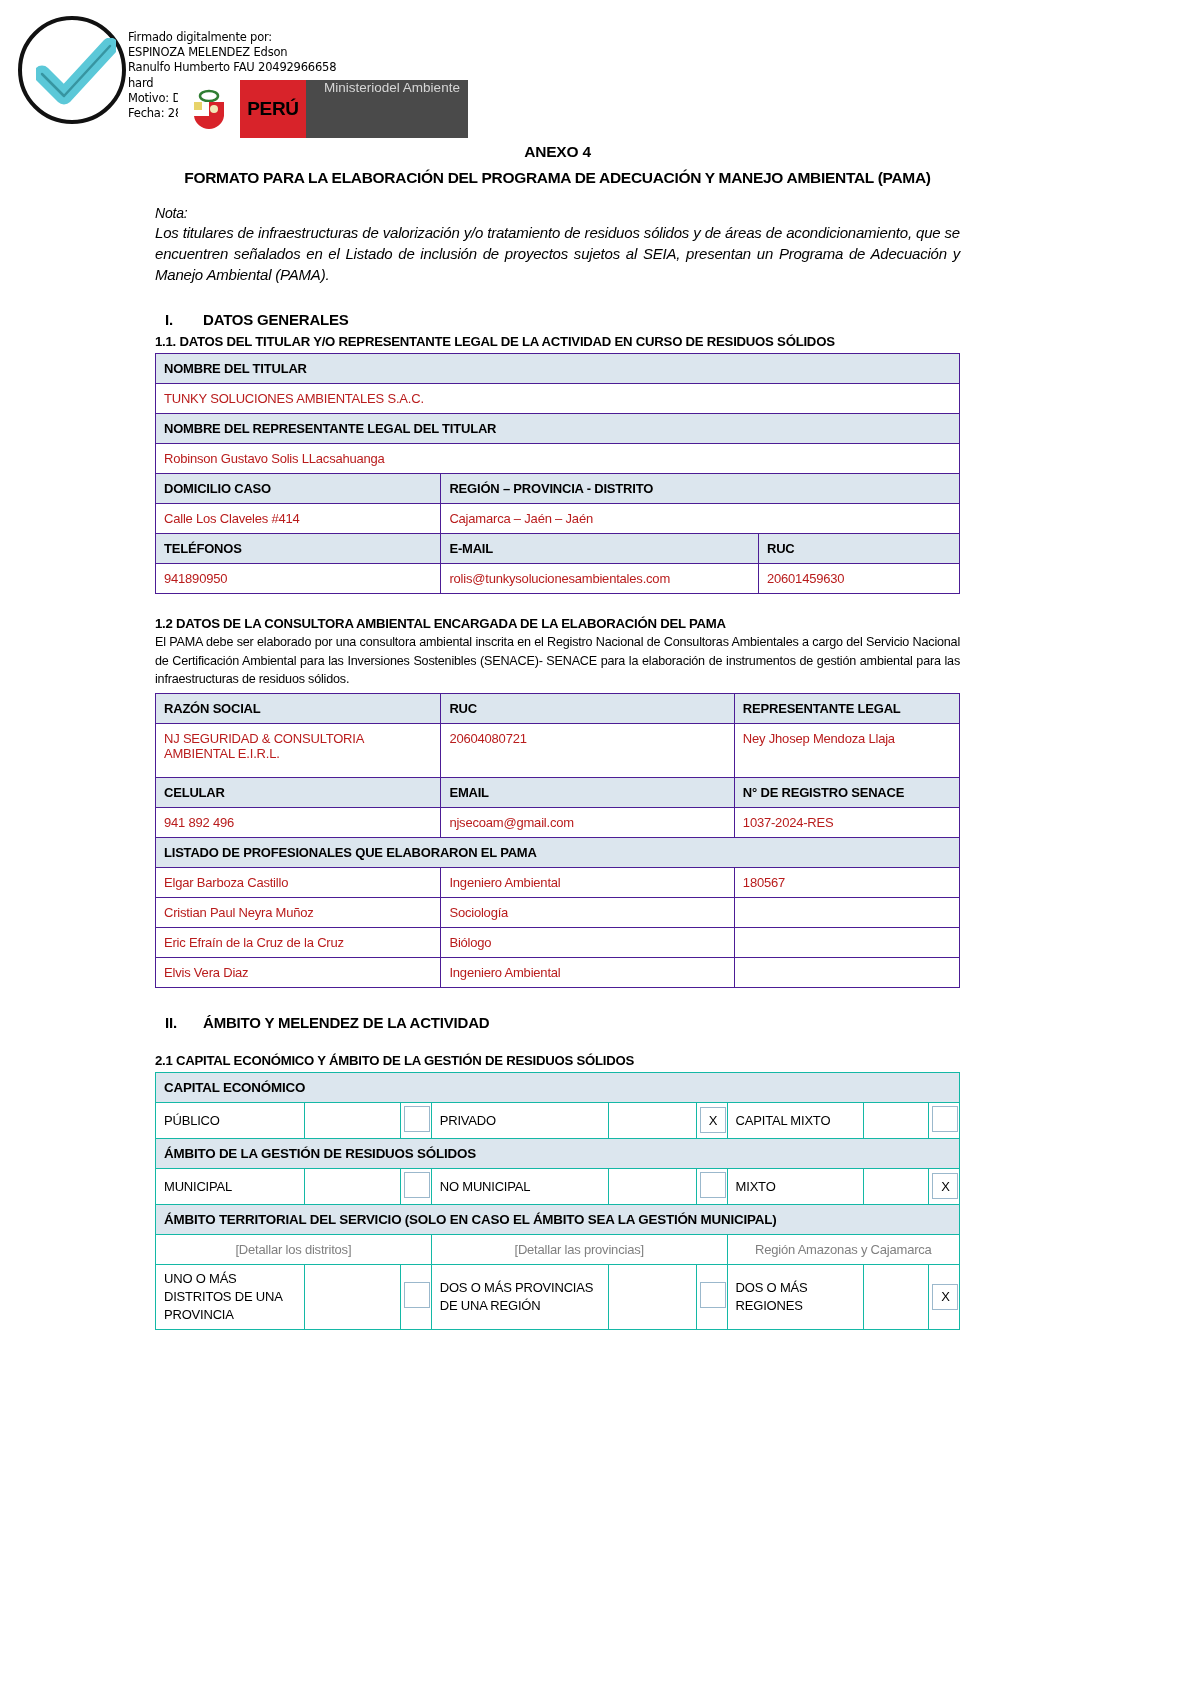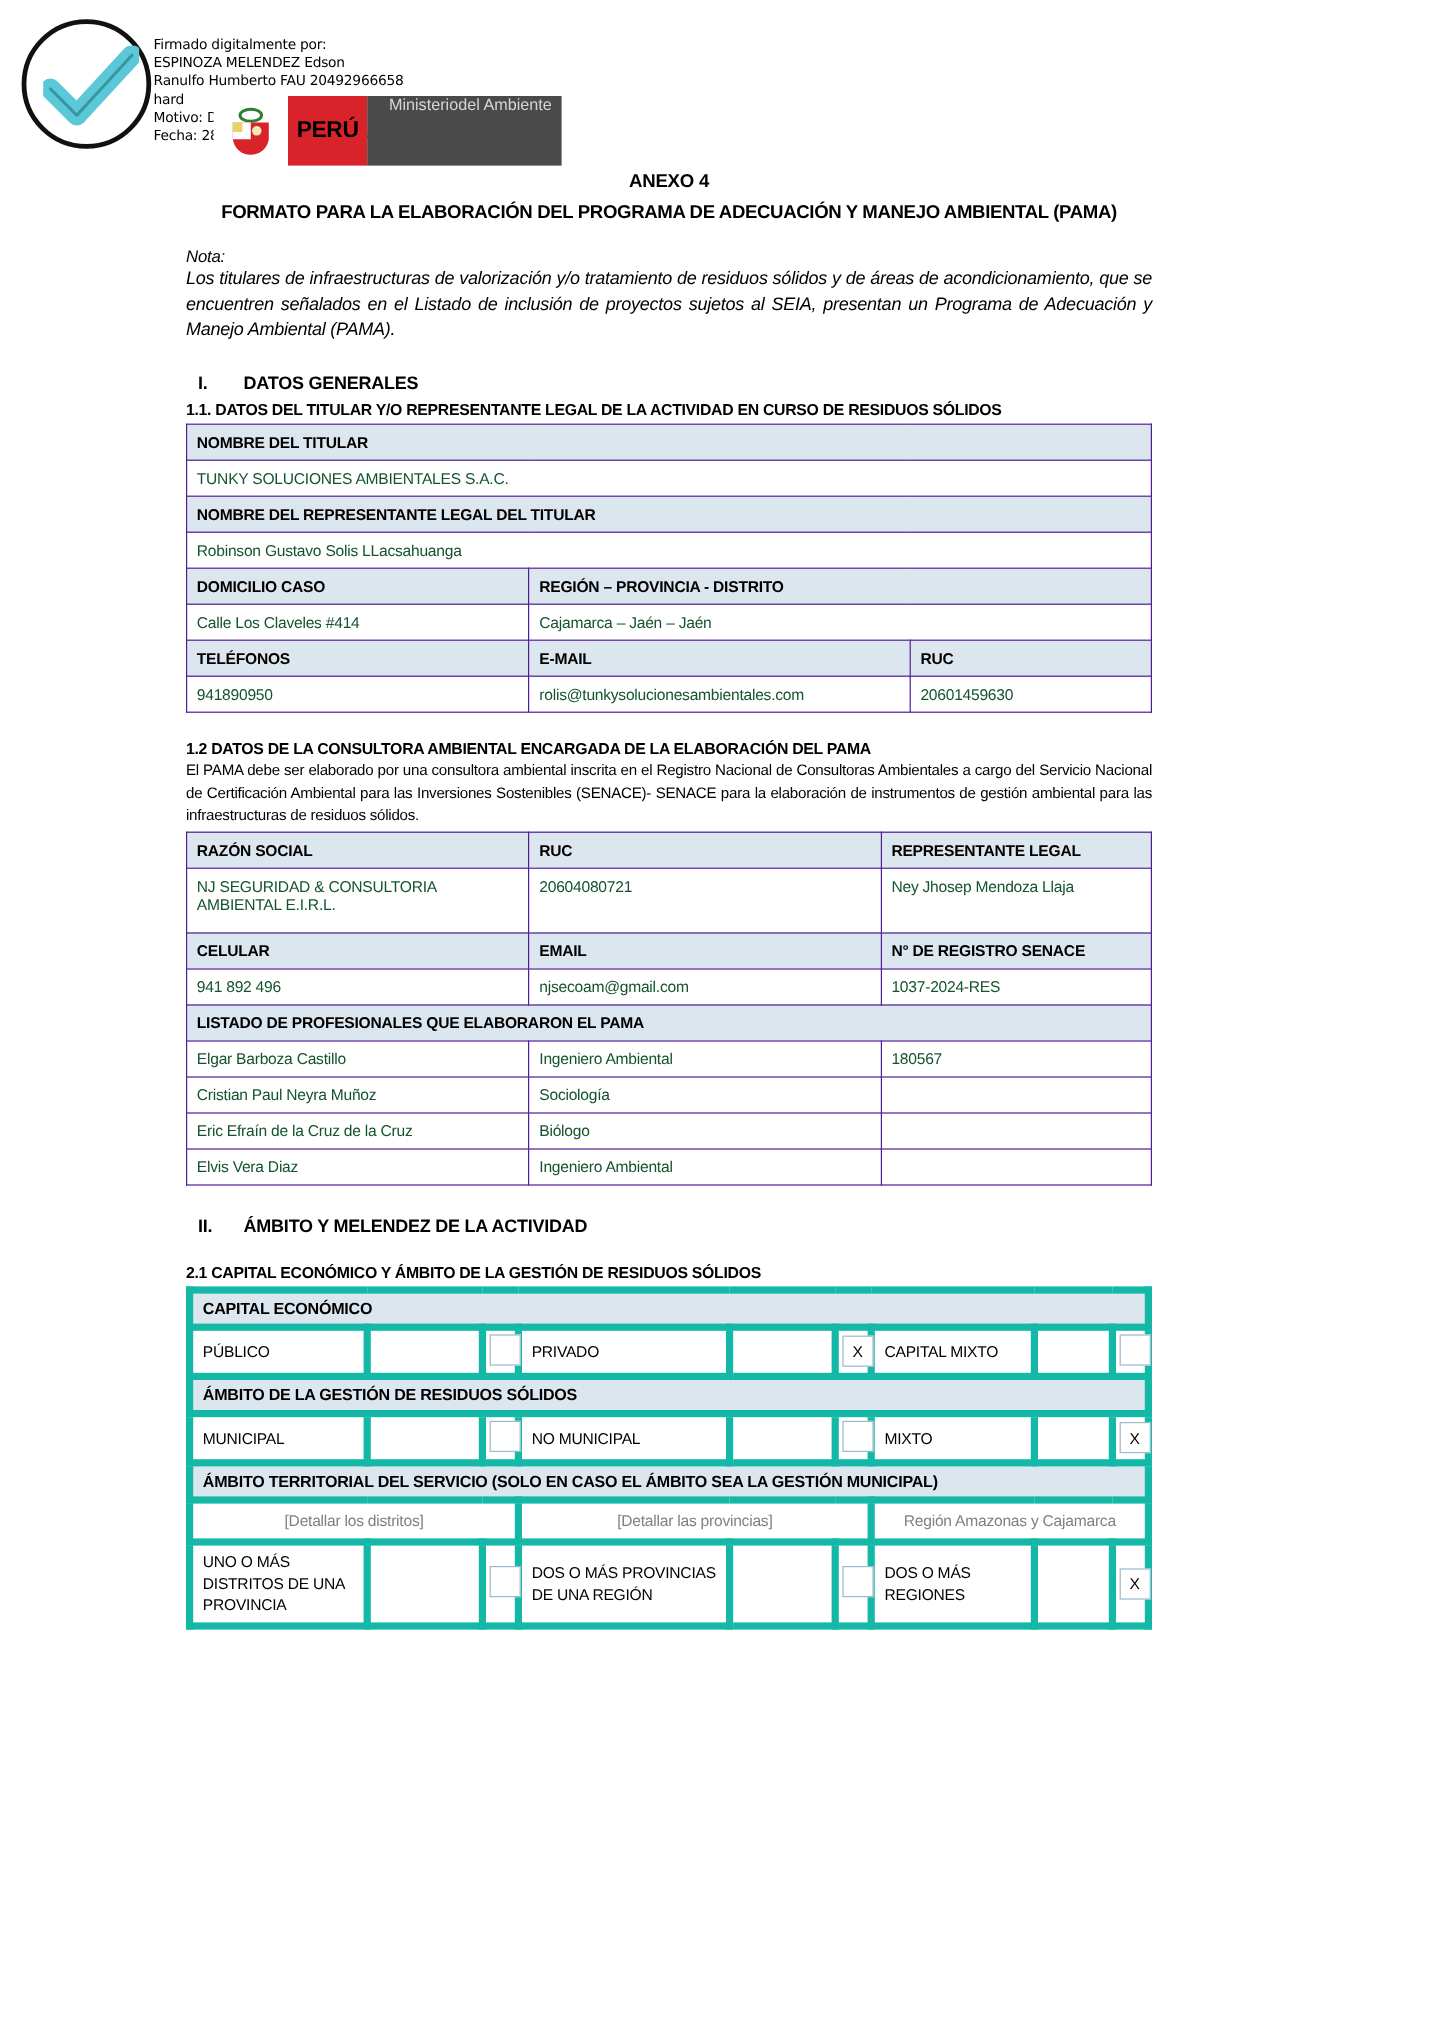--- a/index.html
+++ b/index.html
@@ -173,36 +173,36 @@
     letter-spacing: -0.2px;
   }
   td.hdr {
     background: #dce6ee;
     font-weight: bold;
     font-size: 13.4px;
     color: #000;
     height: 30px;
   }
   td.val {
-    color: #14532d;
+    color: #b91c1c;
     background: #ffffff;
     height: 30px;
     border-color: #c8c8c8;
   }
   td.val.tall { height: 54px; vertical-align: top; padding-top: 7px; }
 
   
   table.chk {
     width: 100%;
     border-collapse: collapse;
     margin-top: 4px;
     table-layout: fixed;
   }
   table.chk td {
-    border: 6px solid #14b8a6;
+    border: 1px solid #14b8a6;
     padding: 5px 8px;
     font-size: 13px;
     vertical-align: middle;
     letter-spacing: -0.2px;
     height: 30px;
   }
   table.chk td.band {
     background: #dce6ee;
     font-weight: bold;
     font-size: 13.4px;

